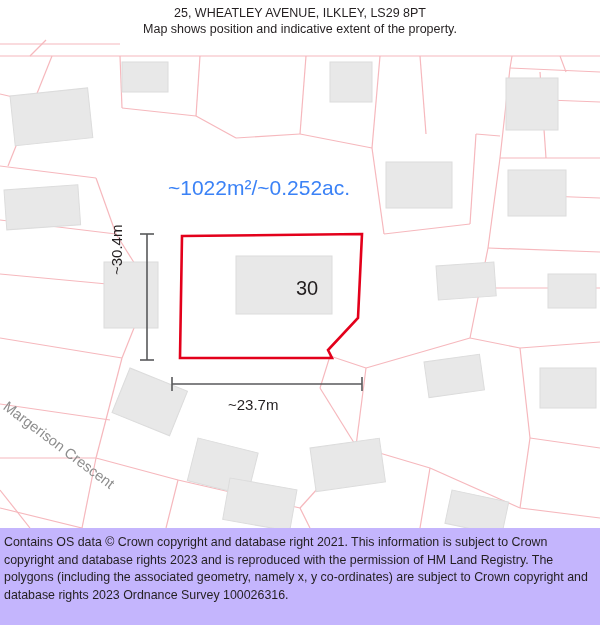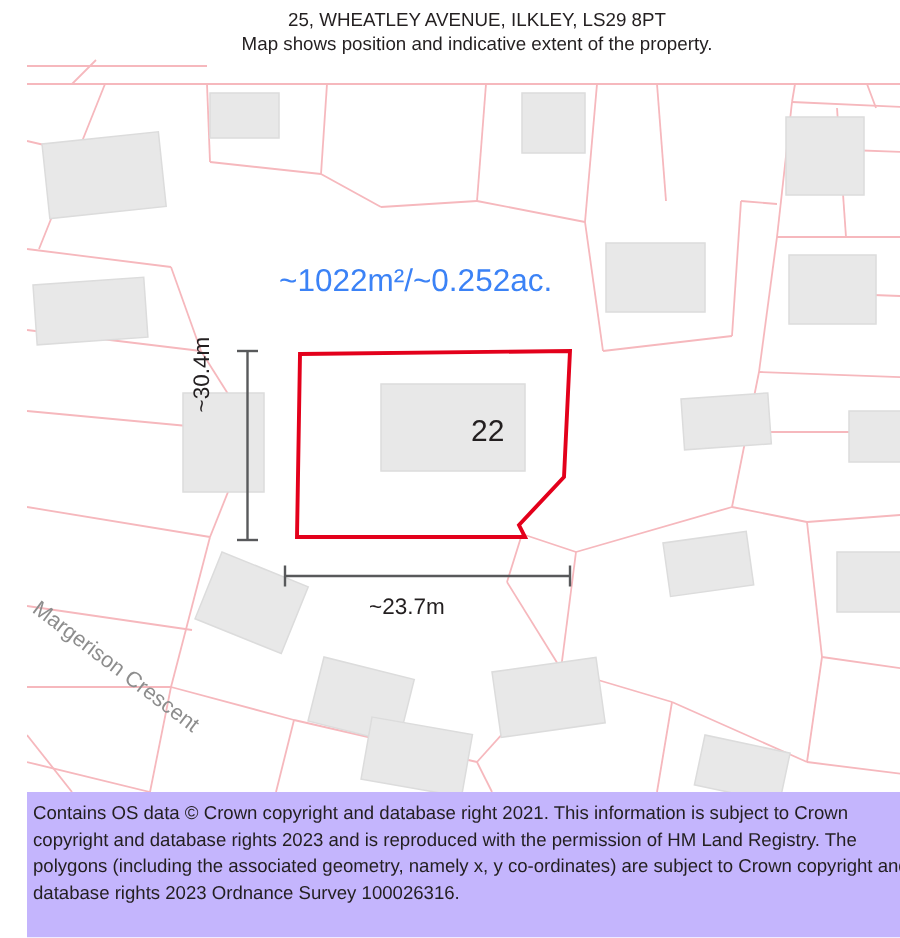--- a/index.html
+++ b/index.html
@@ -11,21 +11,20 @@
     width: 600px;
     height: 625px;
     font-family: "Liberation Sans", sans-serif;
     color: #231f20;
     overflow: hidden;
   }
   .page {
     position: relative;
     width: 480px;
     height: 625px;
-    margin-left: 18px;
   }
   
   .header {
     position: absolute;
     top: 0; left: 0;
     width: 600px;
     height: 38px;
     text-align: center;
     padding-top: 5px;
     box-sizing: border-box;
@@ -222,21 +221,21 @@
         <path d="M140,196 L154,196"></path>
         <path d="M140,322 L154,322"></path>
 
         <path d="M172,346 L362,346"></path>
         <path d="M172,339 L172,353"></path>
         <path d="M362,339 L362,353"></path>
       </g>
     </svg>
 
     <div class="area-label">~1022m²/~0.252ac.</div>
-    <div class="plot-number">22</div>
+    <div class="plot-number">30</div>
     <div class="dim-horizontal">~23.7m</div>
     <div class="dim-vertical">~30.4m</div>
     <div class="street-label">Margerison Crescent</div>
   </div>
 
   <div class="footer">
     <p>Contains OS data © Crown copyright and database right 2021. This information is subject to Crown copyright and database rights 2023 and is reproduced with the permission of HM Land Registry. The polygons (including the associated geometry, namely x, y co-ordinates) are subject to Crown copyright and database rights 2023 Ordnance Survey 100026316.</p>
   </div>
 
 </div>

